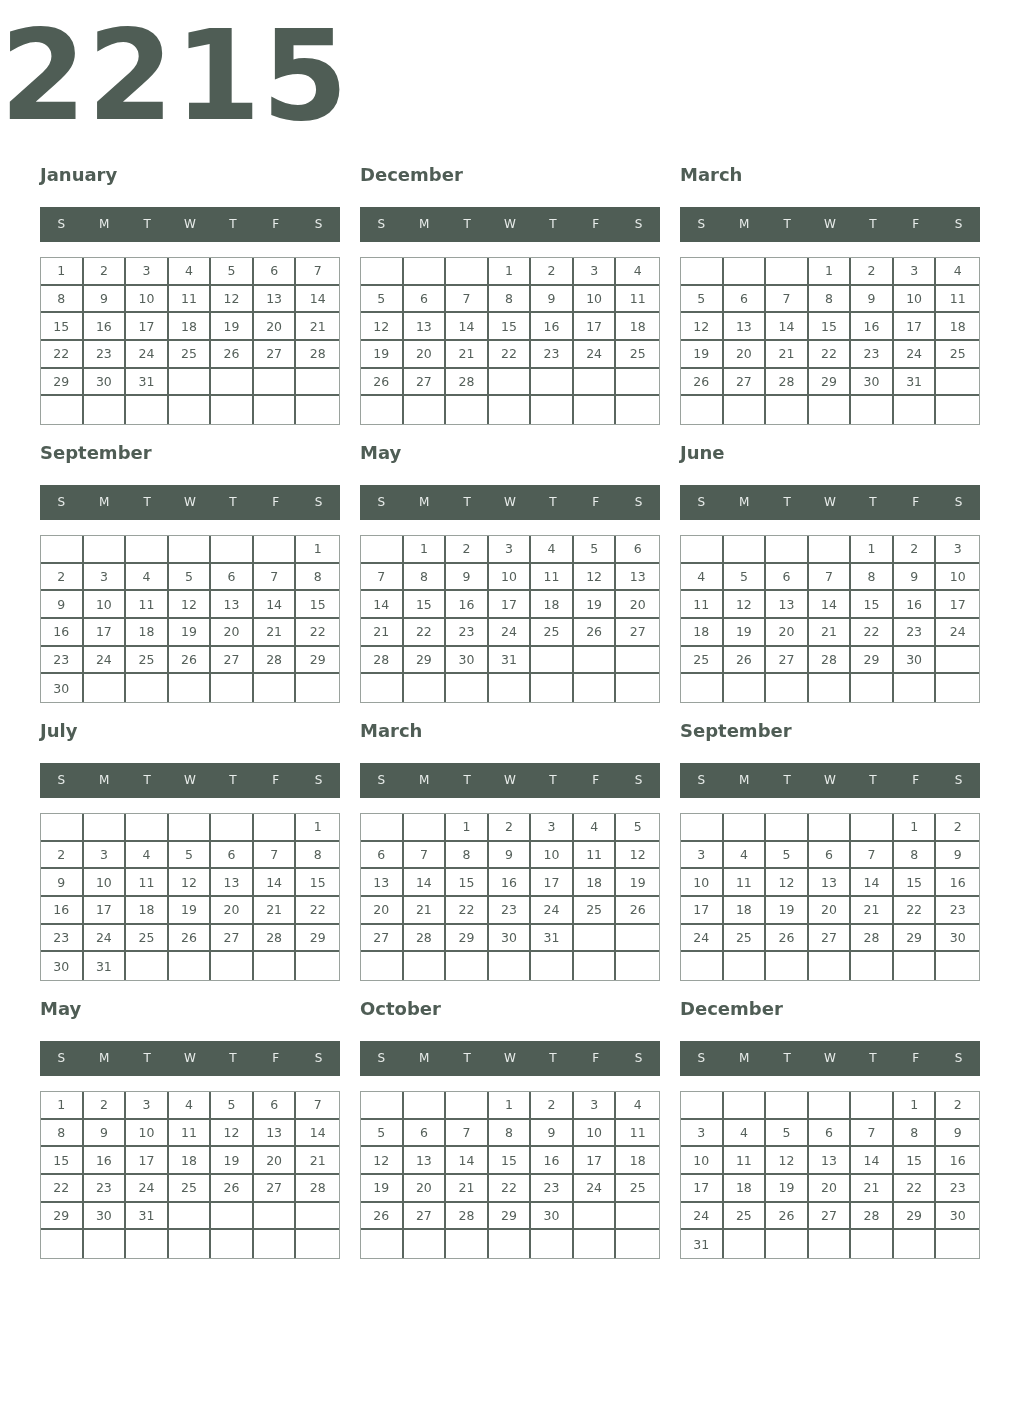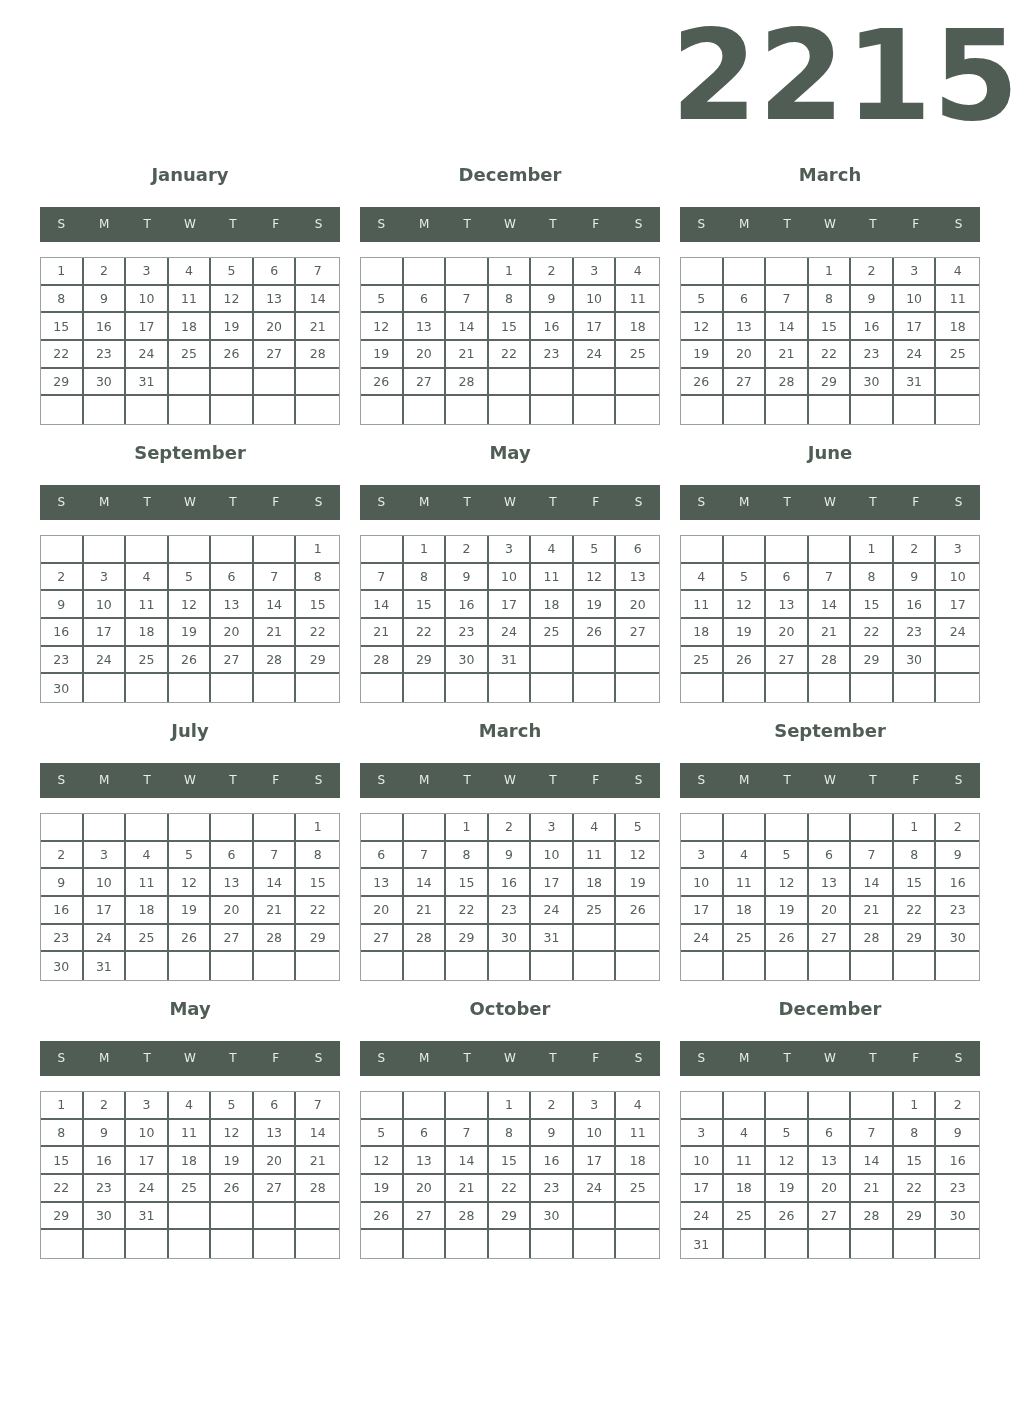--- a/index.html
+++ b/index.html
@@ -1,21 +1,21 @@
 <!DOCTYPE html>
 <html><head>
 <meta charset="utf-8">
 <style>
   html, body { margin:0; padding:0; background:#ffffff; }
   body { width:1020px; height:1412px; position:relative; overflow:hidden;
          font-family: "DejaVu Sans", sans-serif; color:#4f5d55; }
-  .year { position:absolute; left:0; top:6px; width:1020px; text-align:right;
+  .year { position:absolute; left:0; top:6px; width:1020px; text-align:left;
           font-size:124px; font-weight:bold; color:#4f5d55; line-height:140px; letter-spacing:1px; }
   .month { position:absolute; width:300px; }
-  .mname { position:absolute; top:-42px; left:0; width:300px; text-align:center;
+  .mname { position:absolute; top:-42px; left:0; width:300px; 
            font-size:18px; font-weight:bold; color:#4f5d55; line-height:20px; }
   .dow { position:absolute; top:0; left:0; width:300px; height:35px; background:#4f5d55;
          display:flex; }
   .dow span { flex:1; text-align:center; color:#e8ecea; font-size:12px; line-height:35px; }
   .grid { position:absolute; top:50px; left:0; width:298px; height:166px;
           border:1px solid #9aa29d; display:grid;
           grid-template-columns:repeat(7, 1fr); grid-template-rows:repeat(6, 1fr); }
   .grid .c { border-right:2px solid #5a665f; border-bottom:2px solid #5a665f;
              box-sizing:border-box; text-align:center; font-size:12.5px; color:#55605a;
              display:flex; align-items:center; justify-content:center; }

